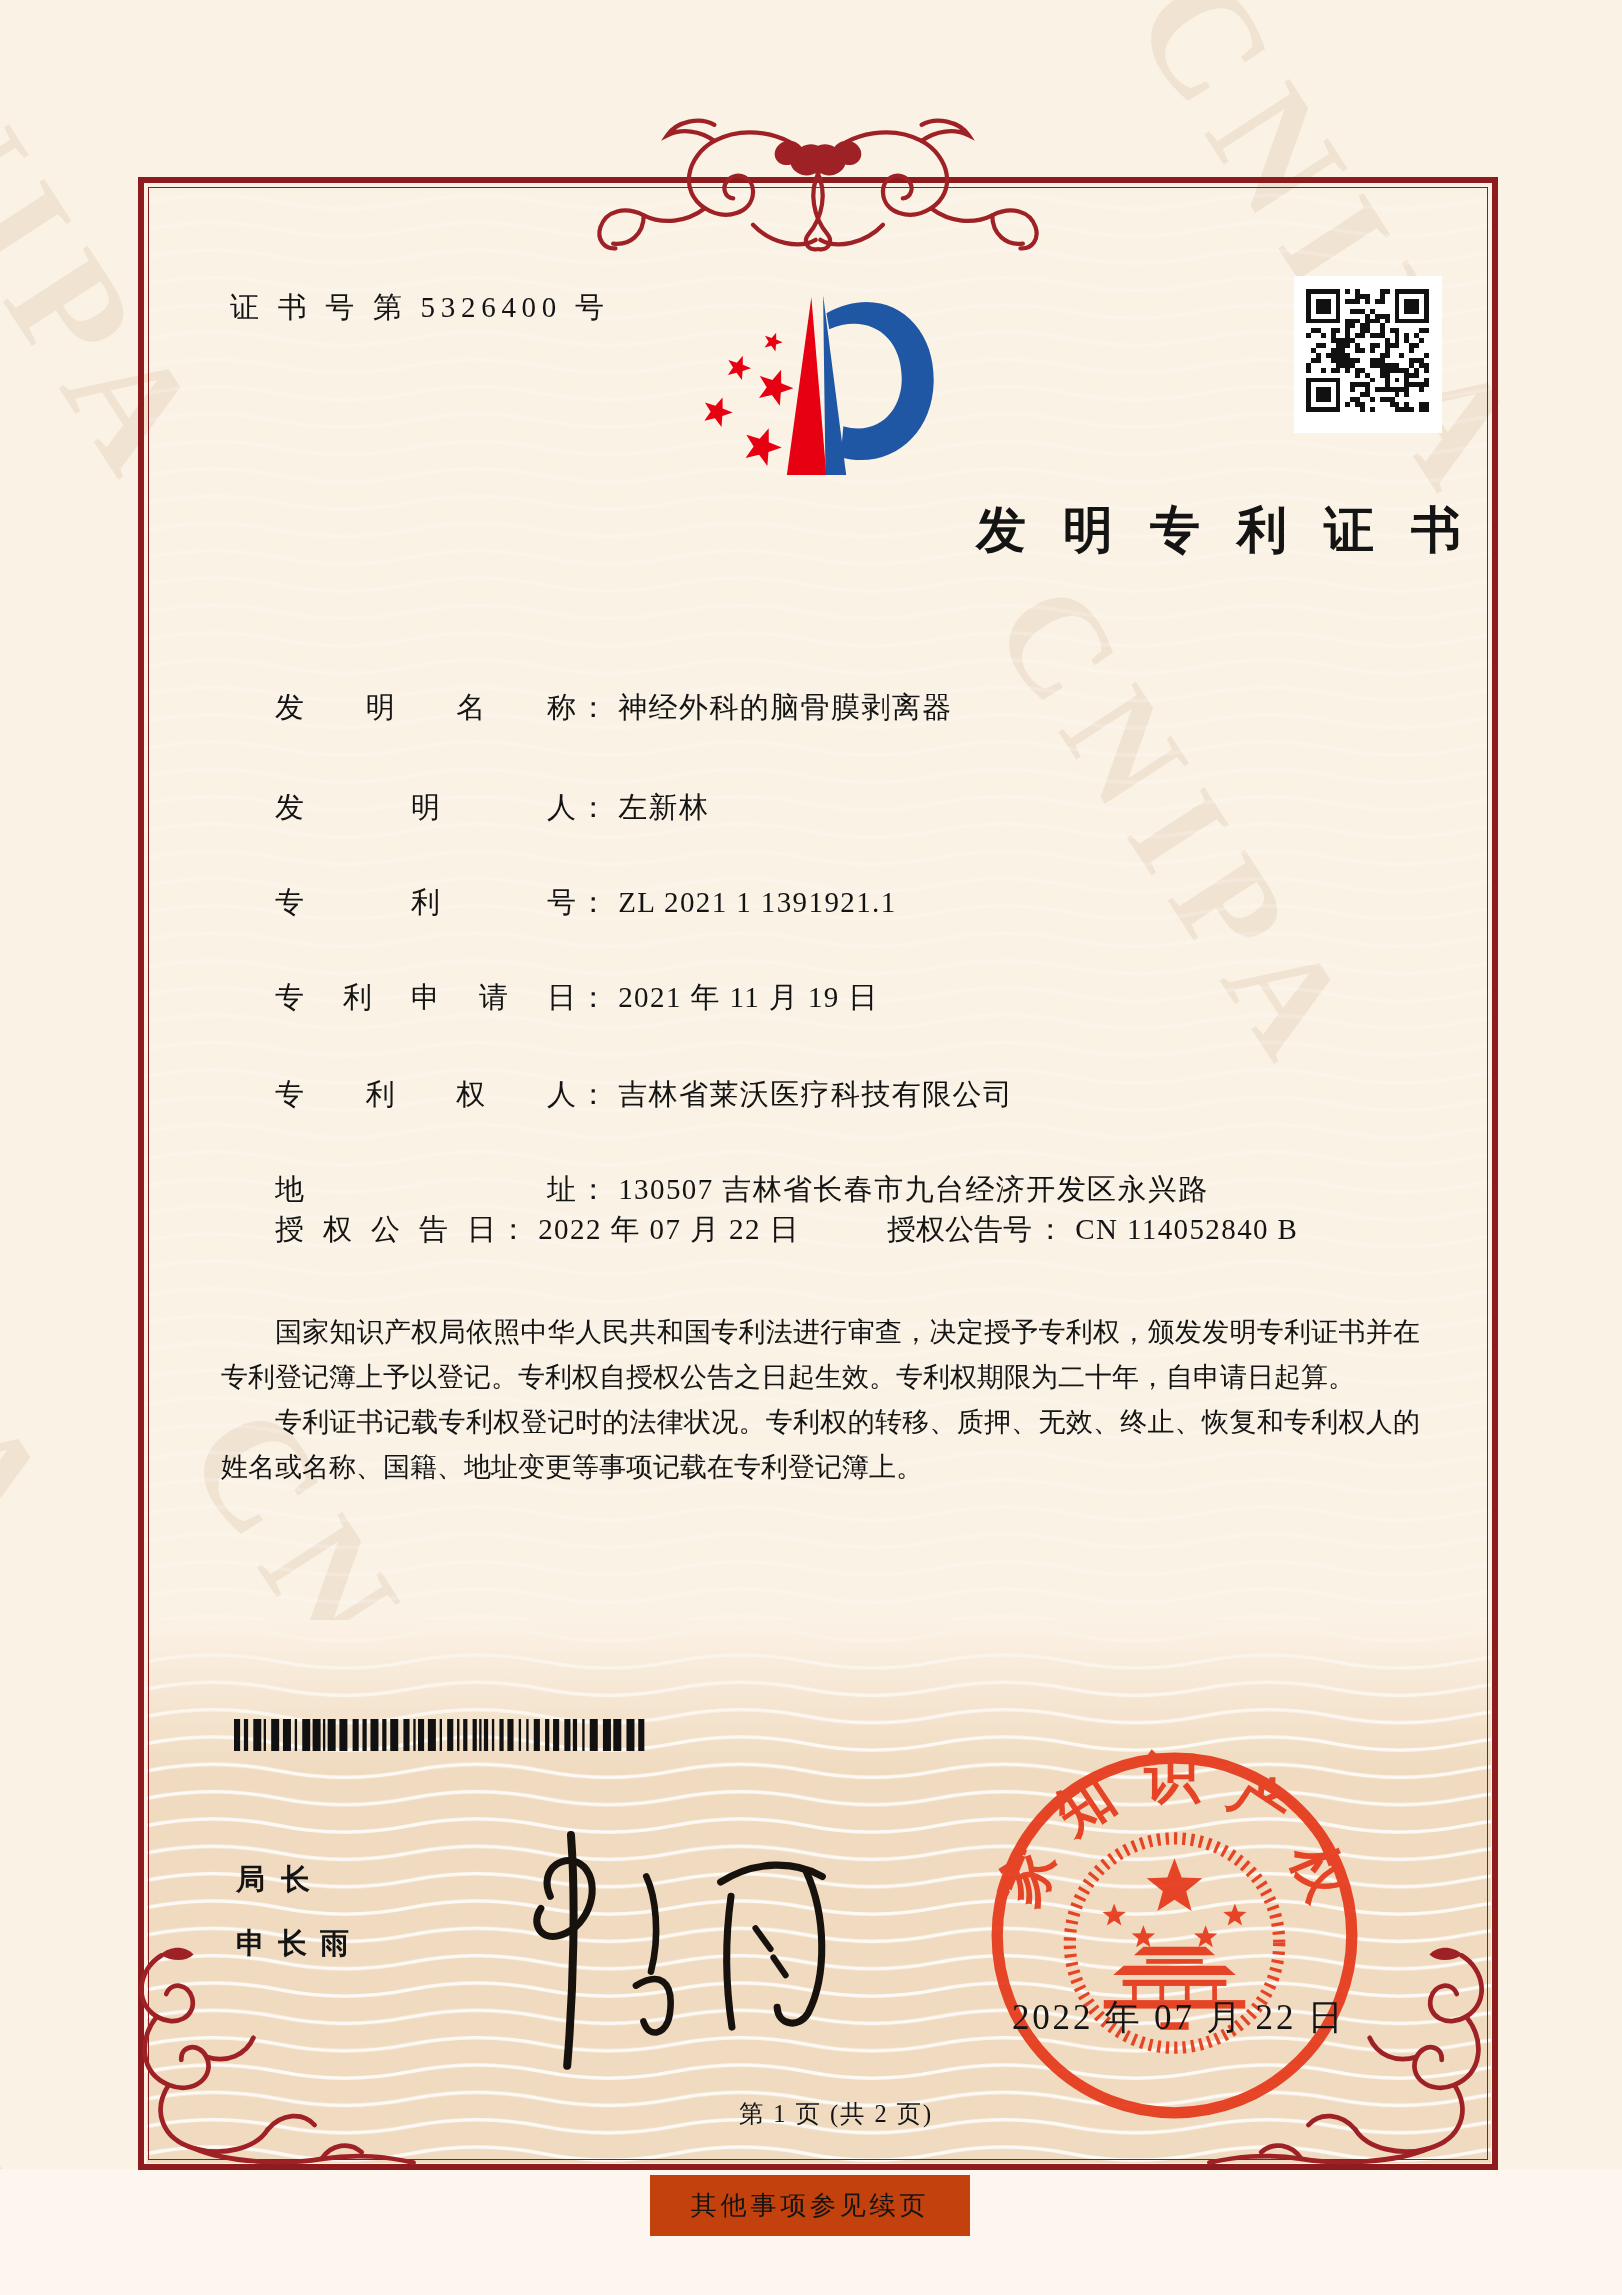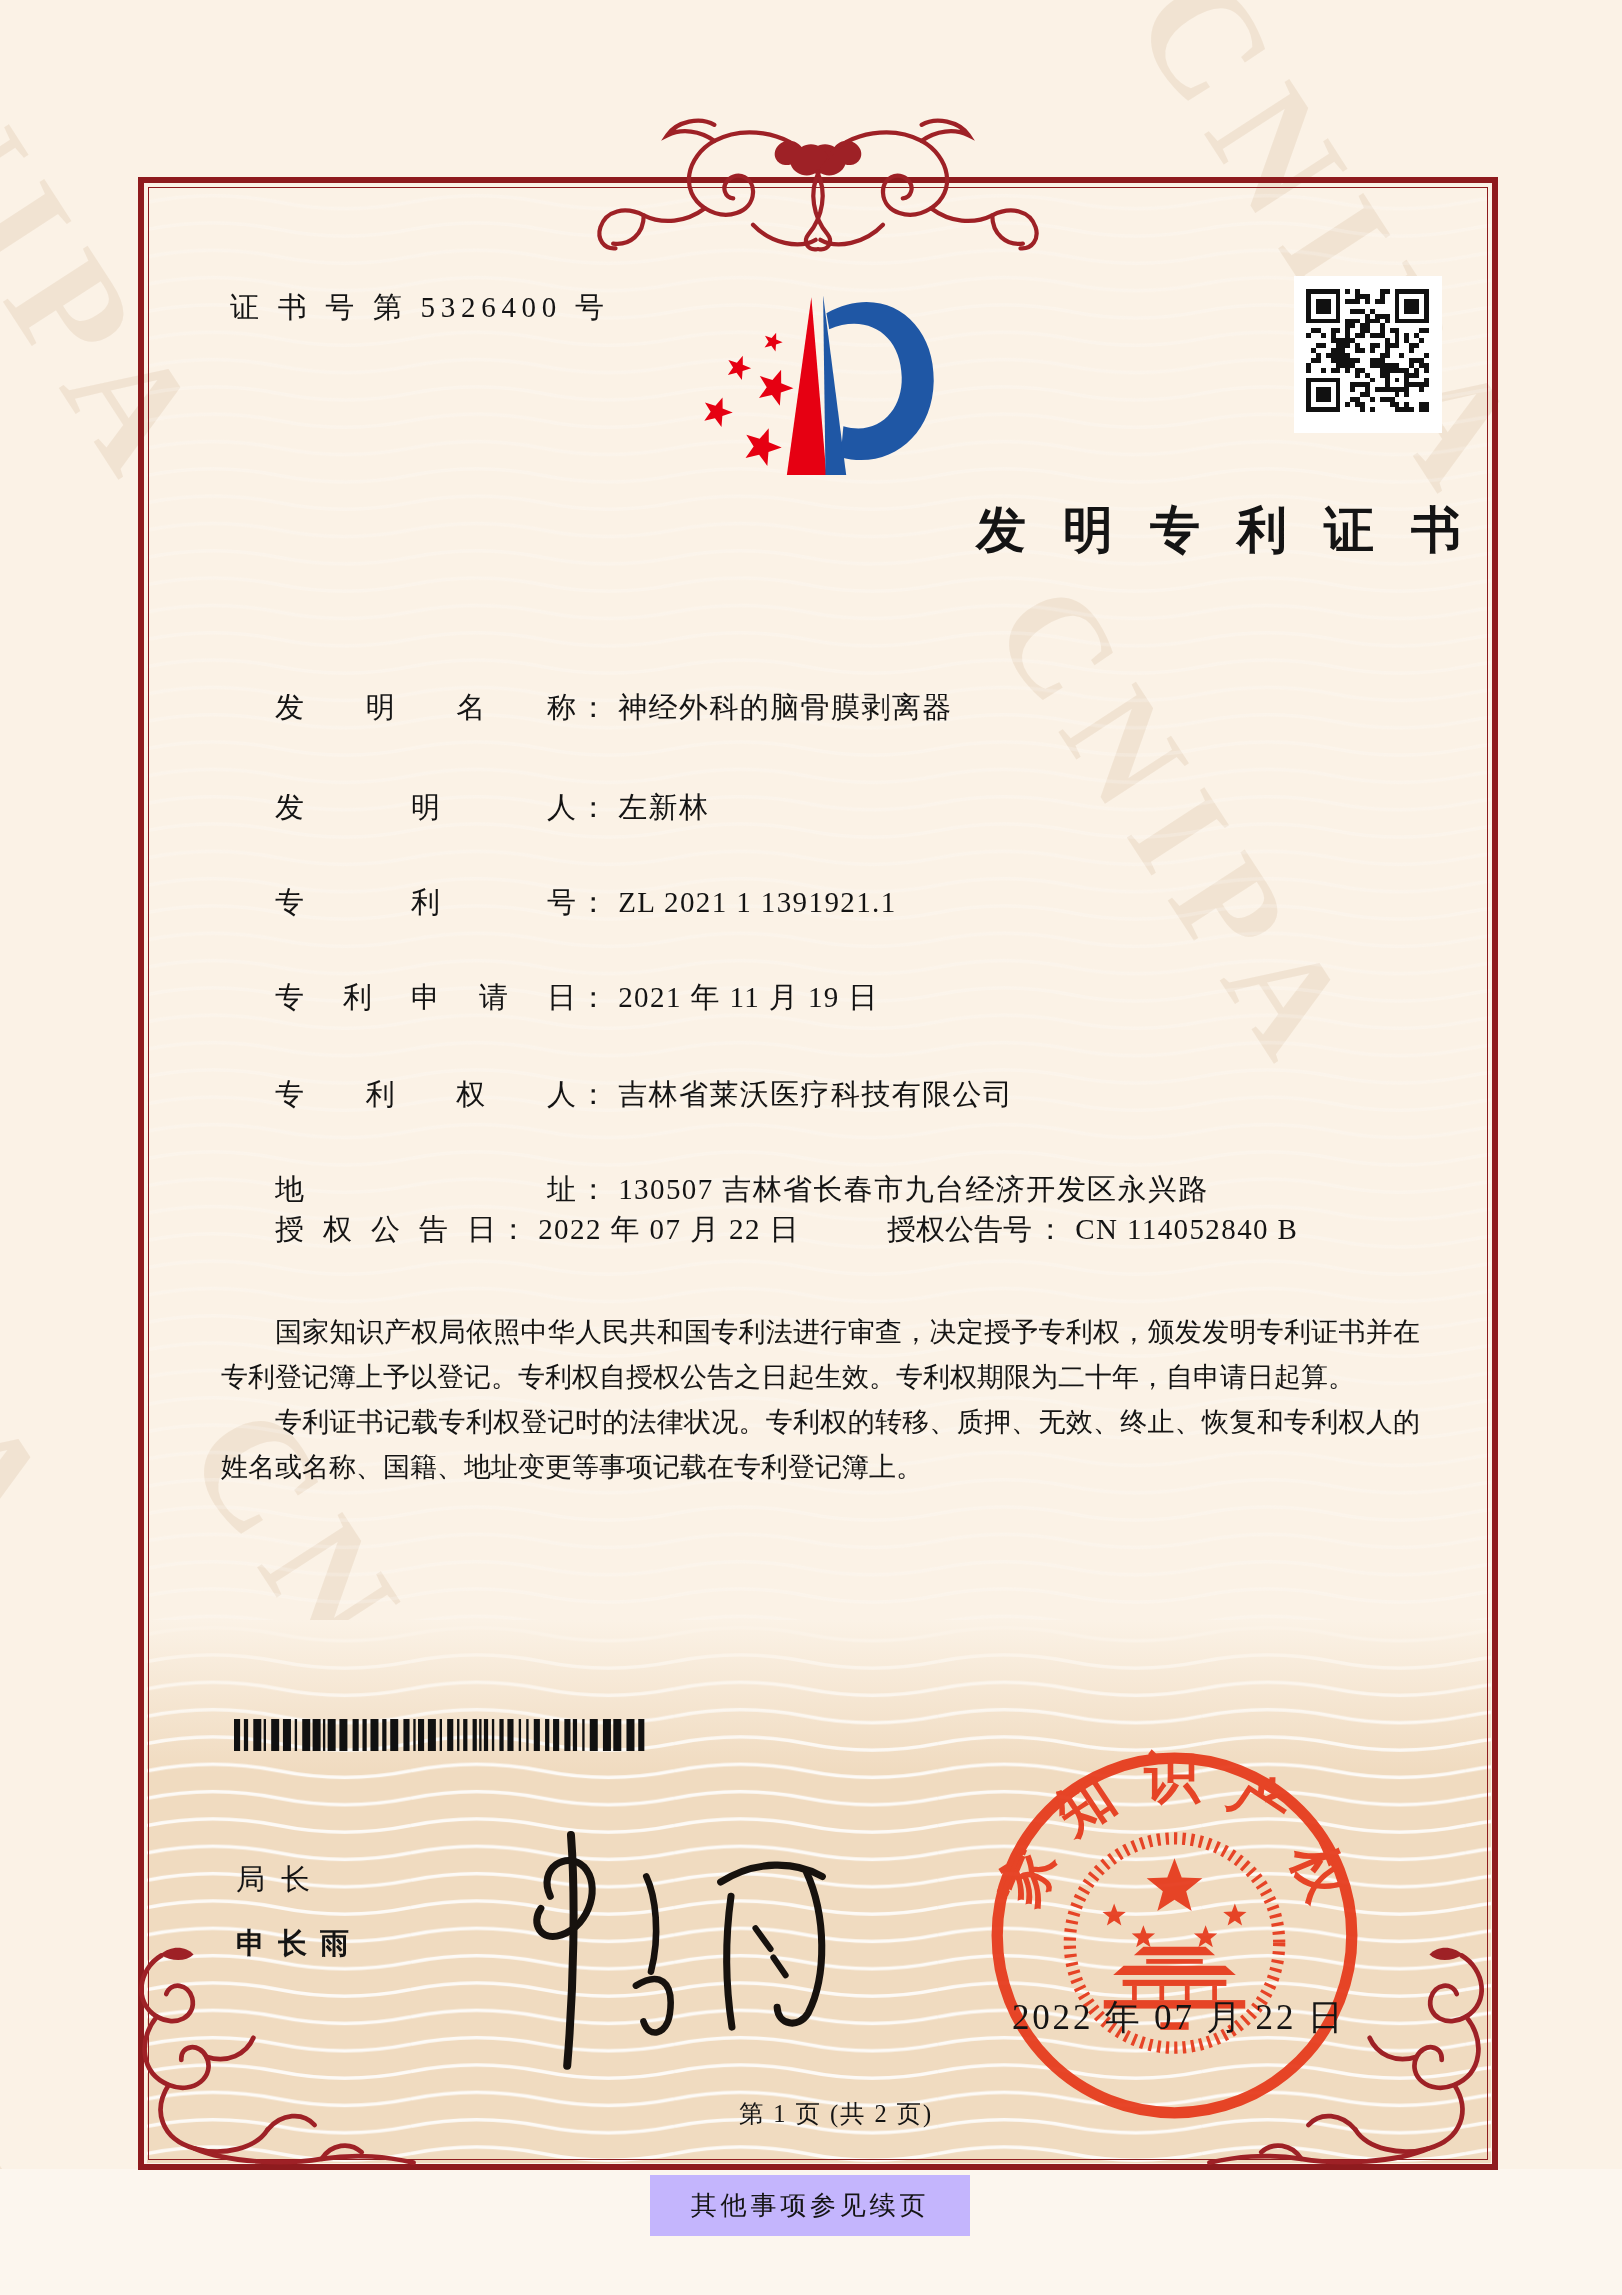--- a/index.html
+++ b/index.html
@@ -76,33 +76,33 @@
 
   
   .paras{
     left:221px;top:1310px;width:1199px;z-index:5;
     font-size:27px;line-height:45px;text-align:justify;
   }
   .paras p{margin:0;text-indent:2em;}
 
   
   .barcode{left:234px;top:1719px;width:416px;height:32px;z-index:5;}
-  .director-title{left:236px;top:1860px;z-index:5;font-size:29px;letter-spacing:16px;font-family:"Liberation Sans","DejaVu Sans",sans-serif;font-weight:normal;}
+  .director-title{left:236px;top:1860px;z-index:5;font-size:29px;letter-spacing:16px;font-family:"Liberation Sans","DejaVu Sans",sans-serif;font-weight:bold;}
   .director-name{left:236px;top:1924px;z-index:5;font-size:29px;letter-spacing:13px;font-family:"Liberation Sans","DejaVu Sans",sans-serif;font-weight:bold;}
   .signature{left:490px;top:1816px;width:386px;height:264px;z-index:6;}
   .seal{left:984px;top:1745px;width:381px;height:381px;z-index:7;opacity:.94;}
   .seal-date{
     left:1012px;top:1994px;width:330px;z-index:8;
     font-size:35px;letter-spacing:2.8px;white-space:nowrap;
   }
   .page-no{left:138px;top:2097px;width:1396px;text-align:center;z-index:5;font-size:24.5px;letter-spacing:1.9px;}
 
   .below-strip{left:0;top:2169px;width:1623px;height:127px;background:#fcf6ee;z-index:2;}
   .cont-box{
-    left:650px;top:2175px;width:320px;height:61px;background:#c4b5fd;z-index:5;
+    left:650px;top:2175px;width:320px;height:61px;background:#c2410c;z-index:5;
     display:flex;align-items:center;justify-content:center;
     font-size:26px;letter-spacing:3.8px;font-family:Liberation Serif, serif;
   }
 </style>
 </head>
 <body>
 
 <div class="wm wm1">CNIPA</div>
 <div class="wm wm2">CNIPA</div>
 <div class="wm wm3">CNIPA</div>

